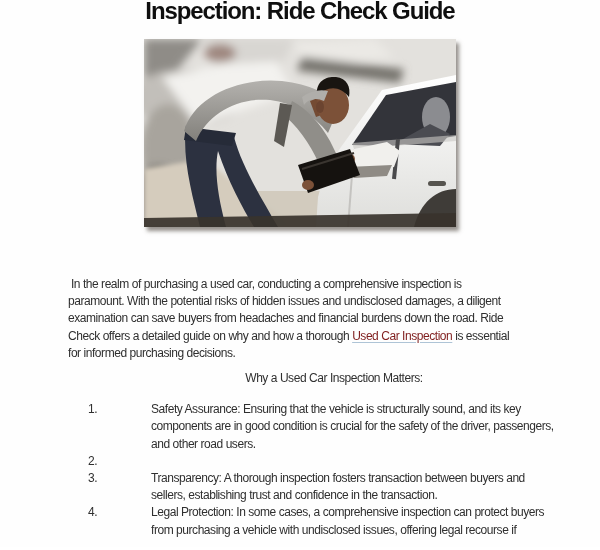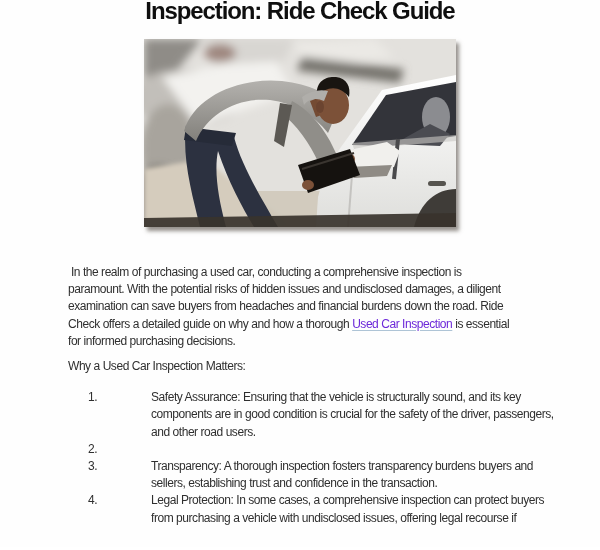--- a/index.html
+++ b/index.html
@@ -31,42 +31,43 @@
     width: 312px;
     height: 188px;
     margin: 14px auto 0 auto;
     padding: 0;
     box-shadow: 3px 4px 4px rgba(62, 55, 46, 0.55);
     background: #e6e4e0;
     overflow: hidden;
   }
   figure.hero svg { display: block; }
   .intro {
-    margin: 37px 0 0 68px;
+    margin: 49px 0 0 68px;
     width: 478px;
     font-size: 12px;
     line-height: 17.2px;
     letter-spacing: -0.45px;
     color: #2f2f2f;
     white-space: pre-wrap;
   }
   .intro a.inline-link {
-    color: #6d28d9;
+    color: #7f1d1d;
     text-decoration: underline;
     text-decoration-color: rgba(78, 127, 167, 0.45);
     text-underline-offset: 2px;
     cursor: pointer;
   }
   .section-heading {
     margin: 8px 0 0 68px;
     font-size: 12px;
     line-height: 17.2px;
     letter-spacing: -0.45px;
     color: #2f2f2f;
     font-weight: 400;
+    text-align: center;
   }
   ol.reasons {
     list-style: none;
     margin: 14px 0 0 88px;
     padding: 0;
     font-size: 12px;
     line-height: 17.2px;
     letter-spacing: -0.45px;
     color: #2f2f2f;
   }
@@ -173,21 +174,21 @@
       <span class="num">1.</span>
       <span class="item-text">Safety Assurance: Ensuring that the vehicle is structurally sound, and its key
 components are in good condition is crucial for the safety of the driver, passengers,
 and other road users.</span>
     </li>
     <li>
       <span class="num">2.</span>
     </li>
     <li>
       <span class="num">3.</span>
-      <span class="item-text">Transparency: A thorough inspection fosters transparency burdens buyers and
+      <span class="item-text">Transparency: A thorough inspection fosters transaction between buyers and
 sellers, establishing trust and confidence in the transaction.</span>
     </li>
     <li>
       <span class="num">4.</span>
       <span class="item-text">Legal Protection: In some cases, a comprehensive inspection can protect buyers
 from purchasing a vehicle with undisclosed issues, offering legal recourse if</span>
     </li>
   </ol>
 
 </div>

